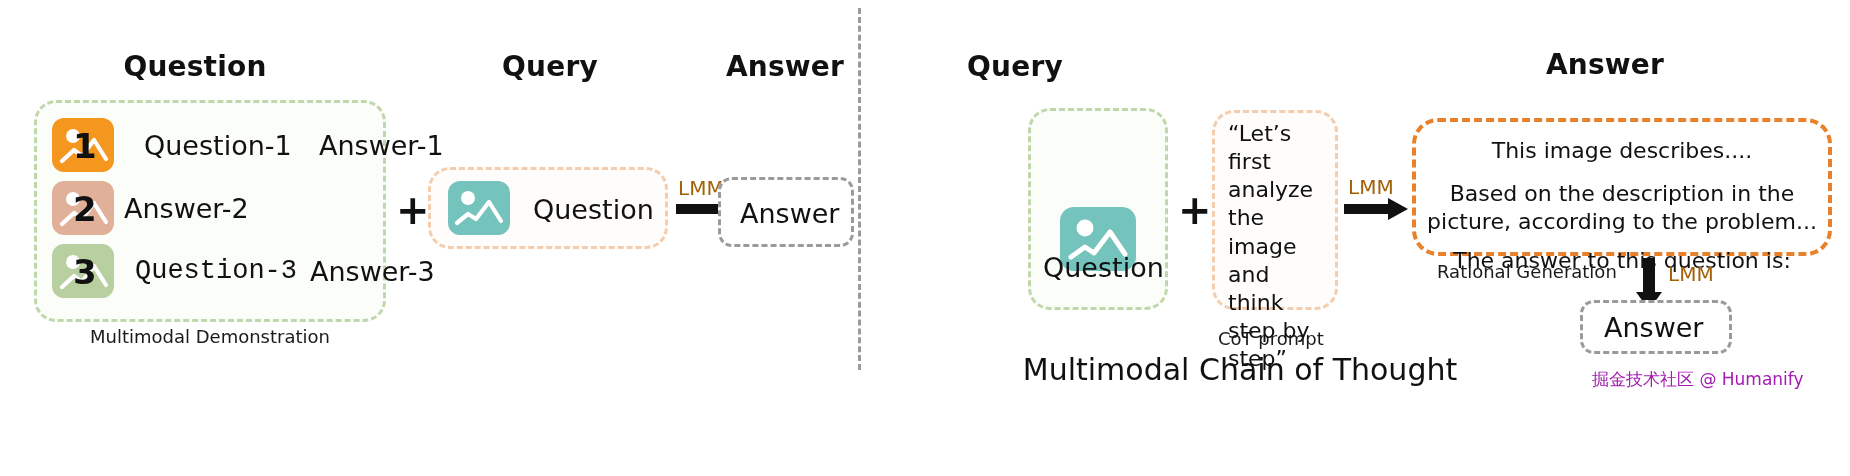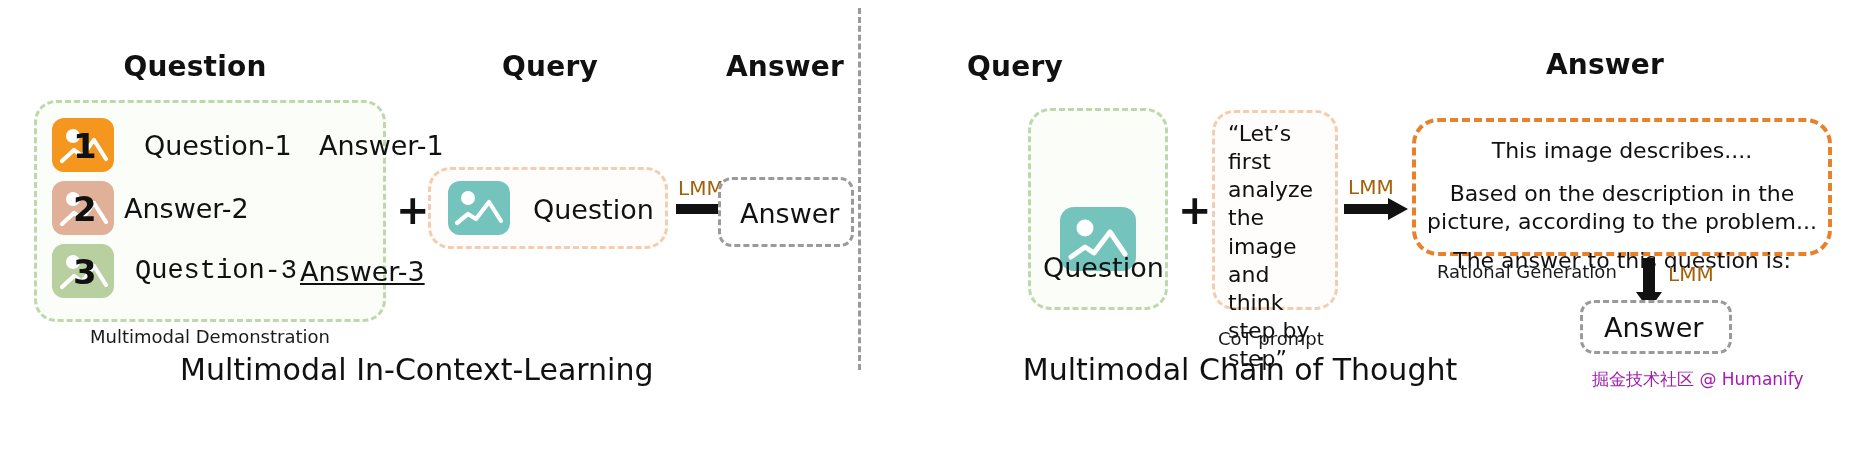--- a/index.html
+++ b/index.html
@@ -111,21 +111,21 @@
 
   <div class="ctx-row" style="left:52px;top:244px;">
     <span class="tile" style="width:62px;height:54px;background:#b8cfa0;">
       <svg viewBox="0 0 62 54" aria-hidden="true">
         <circle cx="21" cy="18" r="7" fill="#ffffff"></circle>
         <path d="M10 43 L22 32 L30 38 L42 22 L54 41" fill="none" stroke="#ffffff" stroke-width="4.2" stroke-linecap="round" stroke-linejoin="round"></path>
       </svg>
       <span class="num" style="font-size:34px;">3</span>
     </span>
     <span class="ctx-q" style="margin-left:21px;width:165px;font-family:Liberation Mono, monospace;">Question-3</span>
-    <span class="ctx-a" style="text-decoration:underline;">Answer-3</span>
+    <span class="ctx-a" style="margin-left:10px;">Answer-3</span>
   </div>
 
   <div class="abs caption" style="left:90px;top:326px;">Multimodal Demonstration</div>
 
   <div class="abs plus" style="left:396px;top:190px;">+</div>
 
   <div class="dash peach" style="left:428px;top:167px;width:240px;height:82px;"></div>
   <span class="tile abs" style="left:448px;top:181px;width:62px;height:54px;background:#74c3bd;">
     <svg viewBox="0 0 62 54" aria-hidden="true">
       <circle cx="20" cy="17" r="7" fill="#ffffff"></circle>
@@ -137,21 +137,20 @@
   <div class="abs lmm-label" style="left:678px;top:176px;">LMM</div>
   <div class="arrow-right" style="left:676px;top:196px;">
     <svg width="64" height="26" viewBox="0 0 64 26" aria-hidden="true">
       <path d="M0 8 H44 V2 L64 13 L44 24 V18 H0 Z" fill="#111111"></path>
     </svg>
   </div>
 
   <div class="dash grey" style="left:718px;top:177px;width:136px;height:70px;border-radius:14px;"></div>
   <div class="abs boxtext" style="left:740px;top:198px;">Answer</div>
 
-  <div class="abs panel-title" style="left:180px;top:352px;width:470px;">Multimodal In-Context-Learning</div>
 
   <div class="abs col-title" style="left:915px;top:50px;width:200px;">Query</div>
   <div class="abs col-title" style="left:1505px;top:48px;width:200px;">Answer</div>
 
   <div class="dash green" style="left:1028px;top:108px;width:140px;height:202px;"></div>
   <span class="tile abs" style="left:1060px;top:153px;width:76px;height:64px;background:#74c3bd;border-radius:14px;">
     <svg viewBox="0 0 76 64" aria-hidden="true">
       <circle cx="25" cy="21" r="8.5" fill="#ffffff"></circle>
       <path d="M11 50 L25 40 L34 46 L50 25 L65 47" fill="none" stroke="#ffffff" stroke-width="5" stroke-linecap="round" stroke-linejoin="round"></path>
     </svg>

